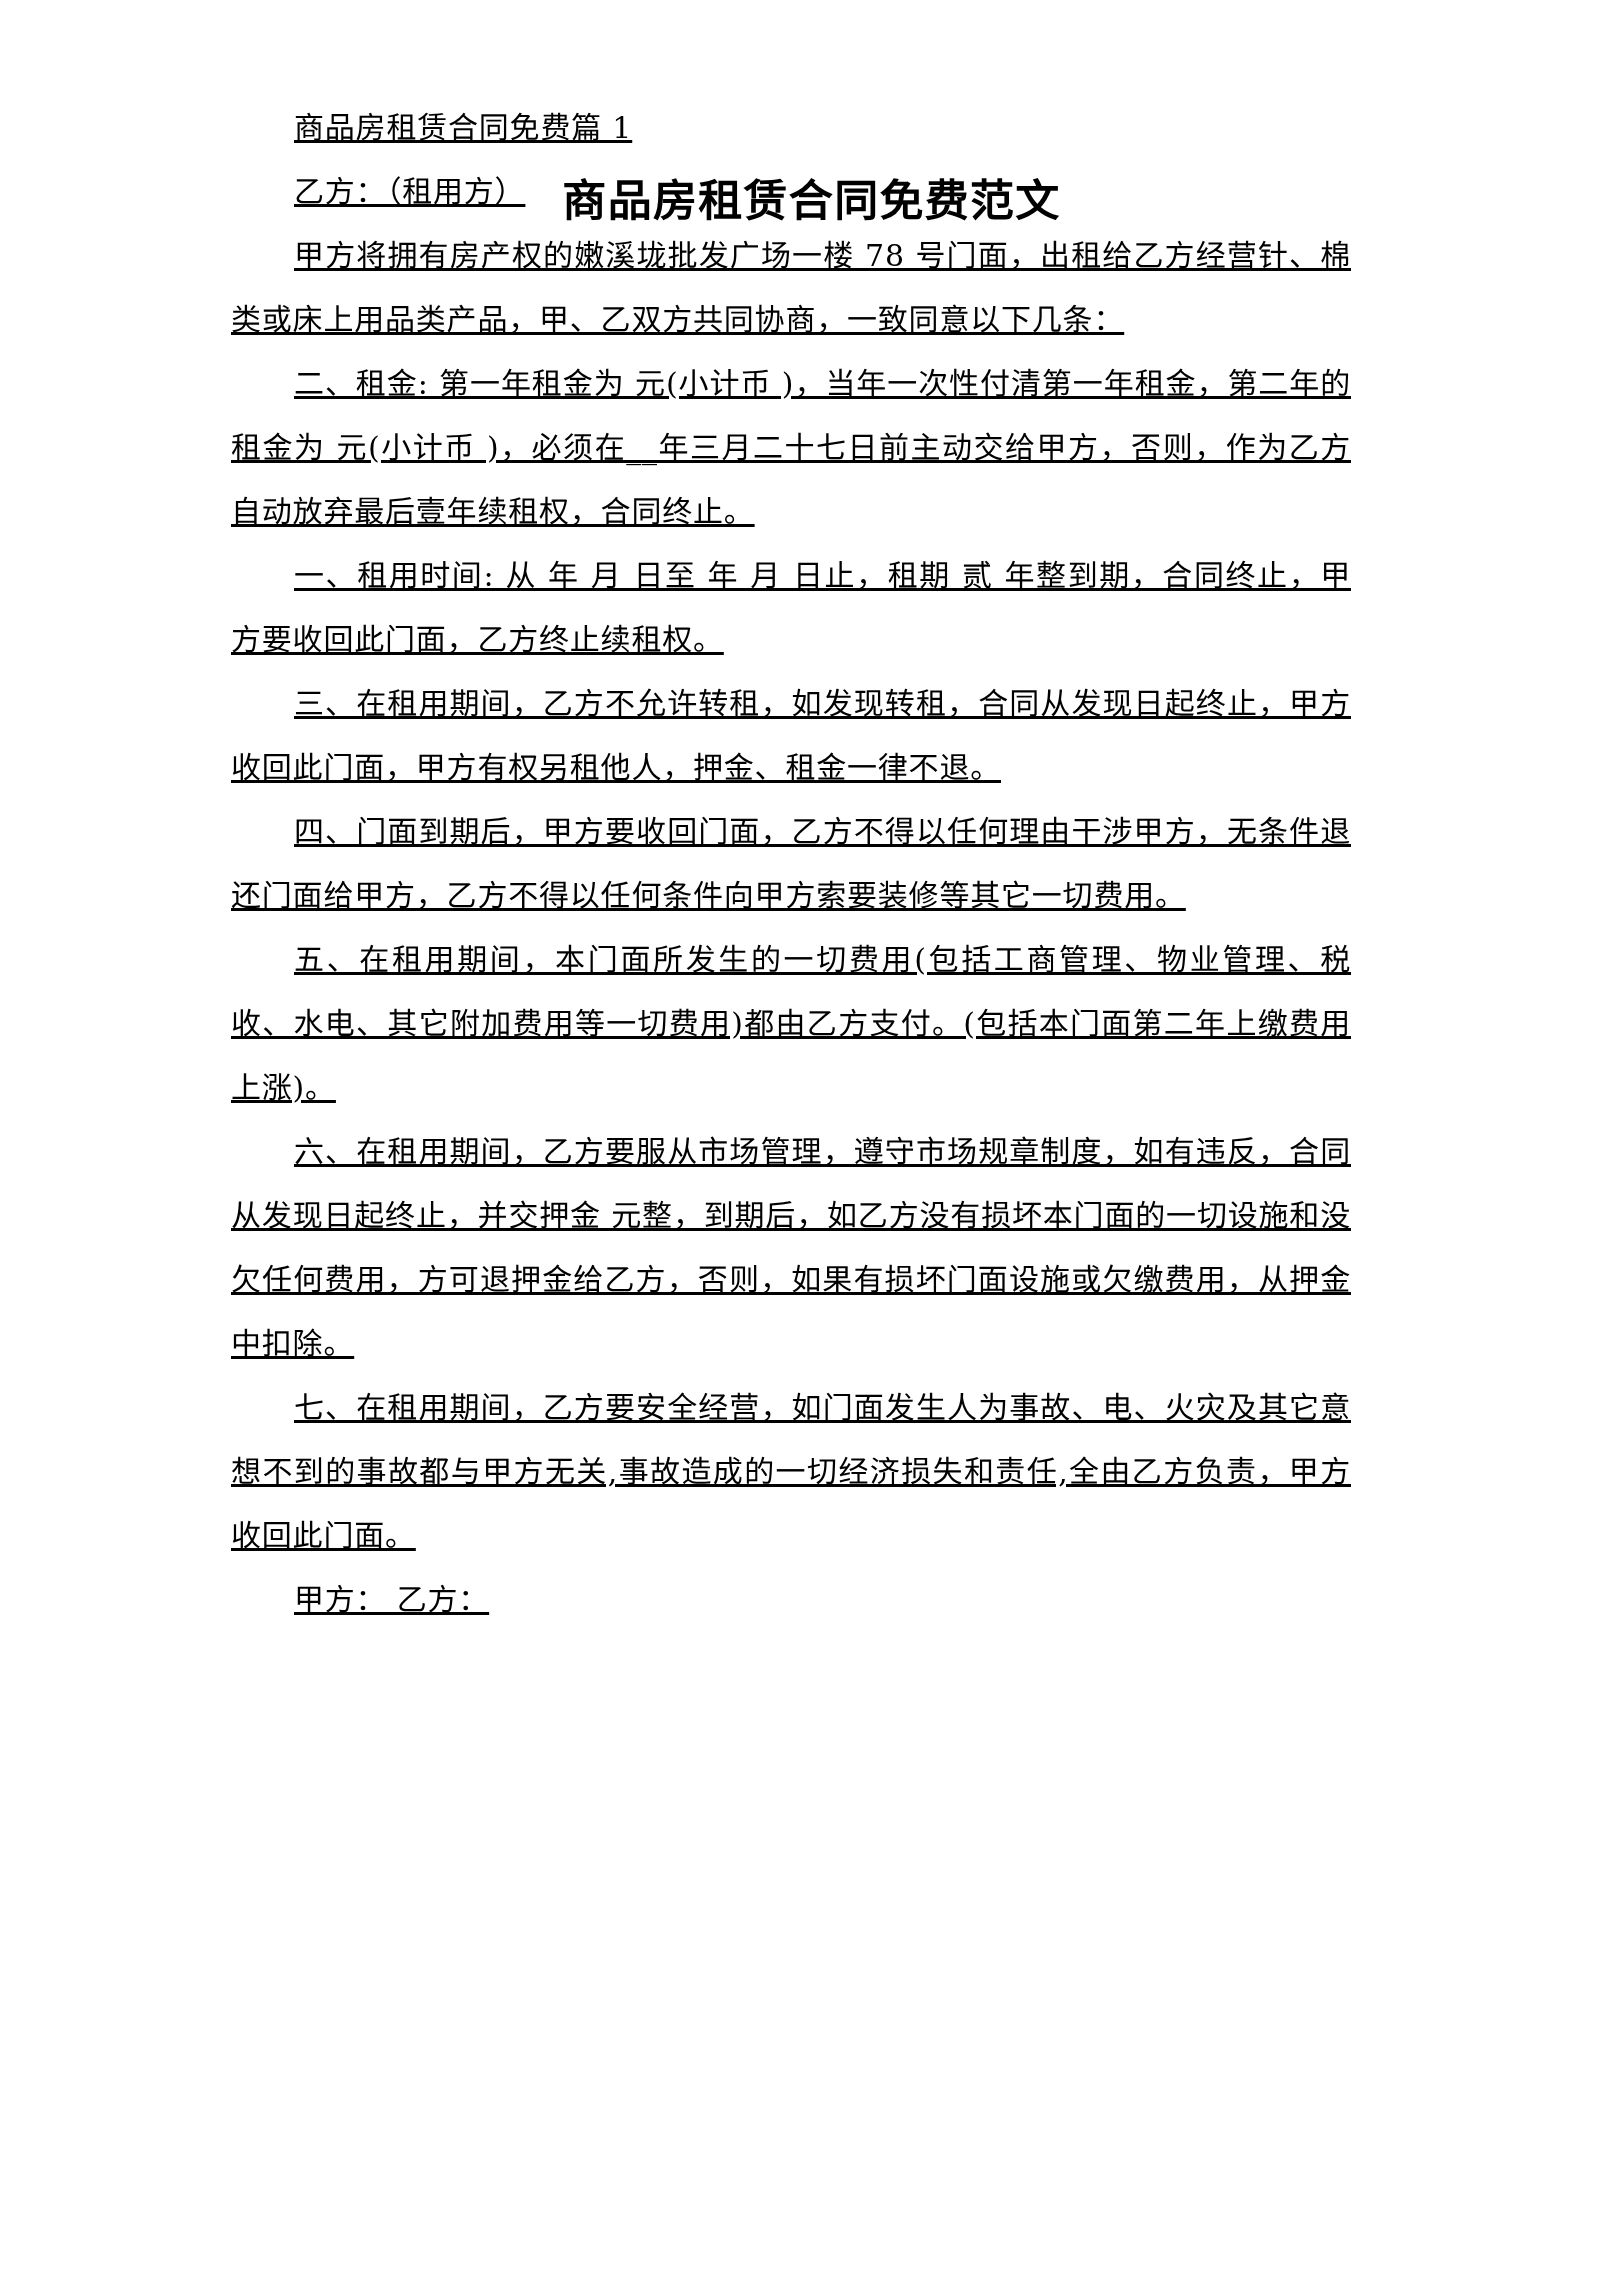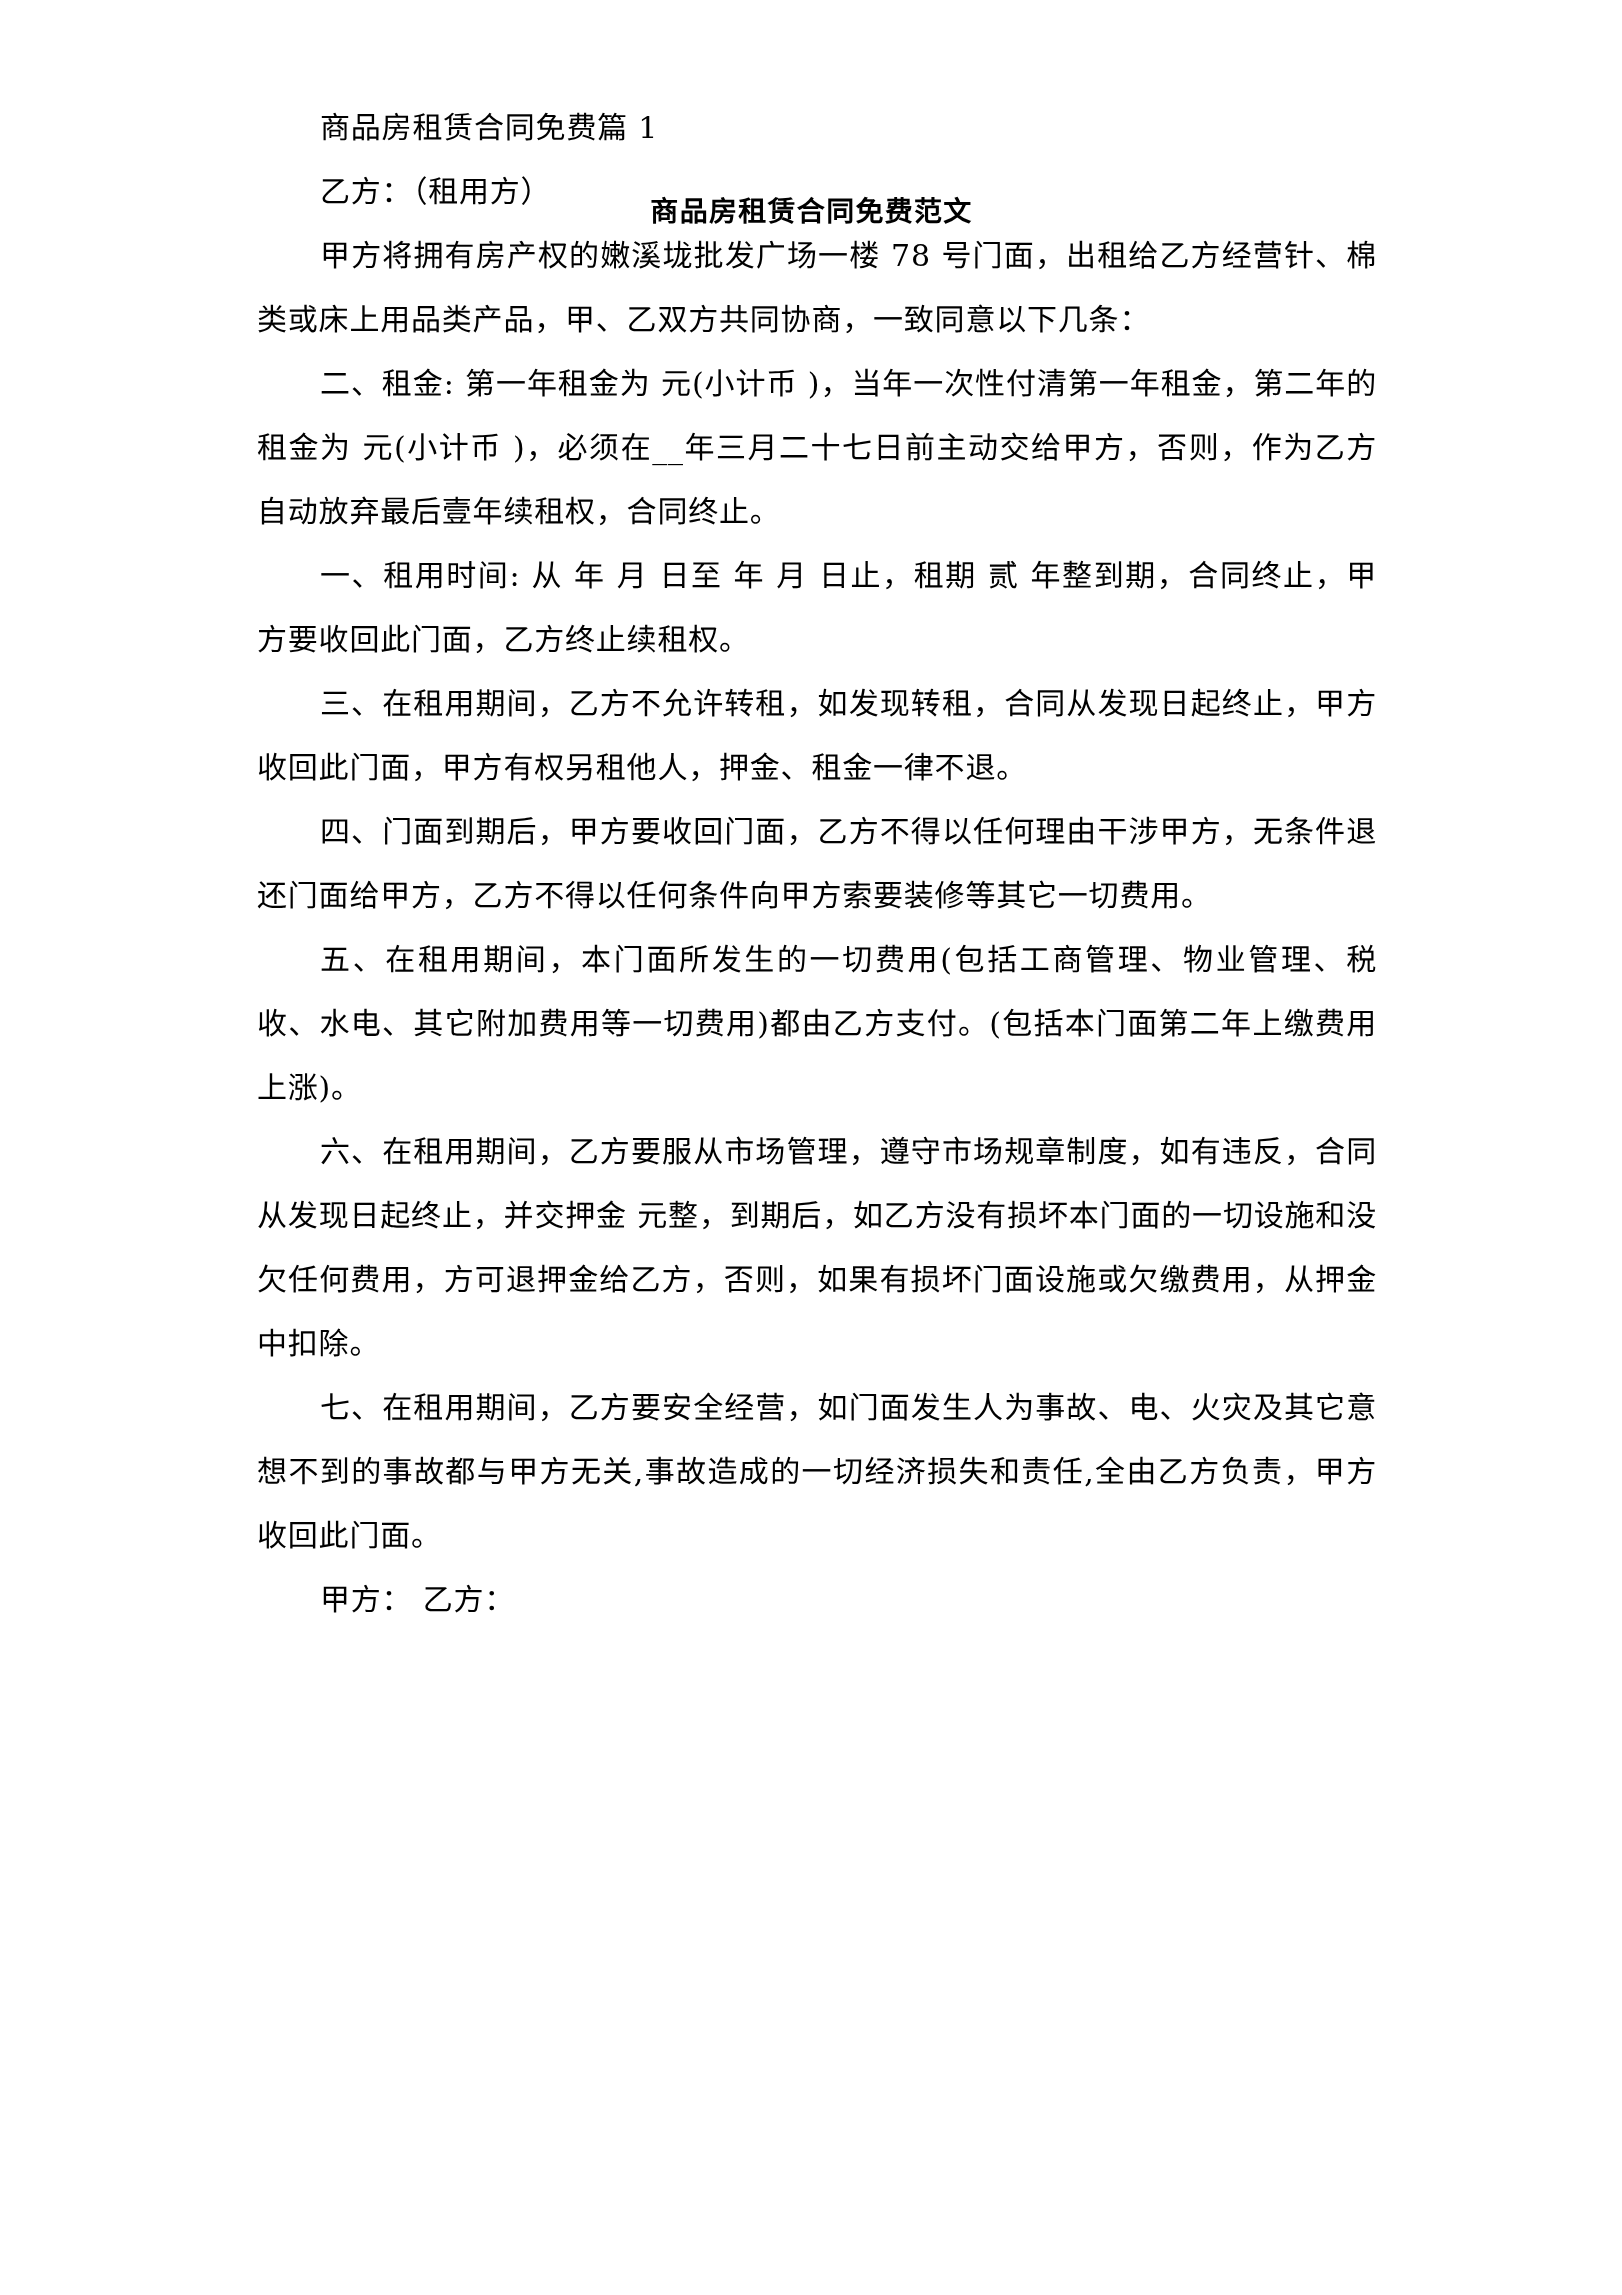--- a/index.html
+++ b/index.html
@@ -15,32 +15,33 @@
   .page {
     position: relative;
     width: 1623px;
     height: 2295px;
     background: #ffffff;
     box-sizing: border-box;
     overflow: hidden;
   }
   .content {
     position: absolute;
-    left: 257px;
+    left: 231px;
     top: 0;
     width: 1120px;
+    text-decoration: underline;
   }
   .doc-title {
     font-family: "DejaVu Sans", "Liberation Sans", sans-serif;
     font-weight: bold;
-    font-size: 28px;
+    font-size: 44px;
     line-height: 59px;
     letter-spacing: 1.3px;
     text-align: center;
-    margin: 11px;
+    margin: 0;
     padding-top: 171px;
     color: #000000;
     white-space: pre;
   }
   .body-block {
     margin-top: 96px;
   }
   p.para {
     margin: 0 0 0 0;
     font-size: 30px;

